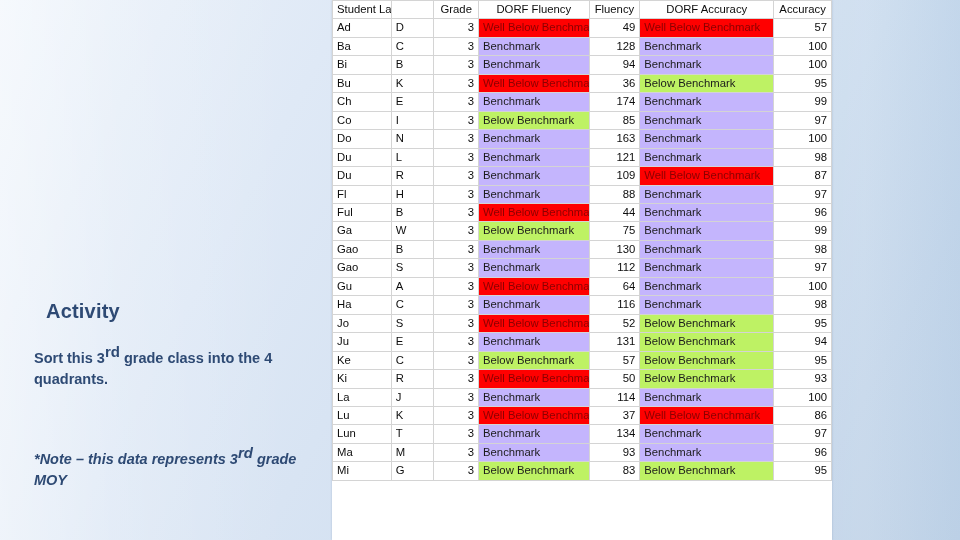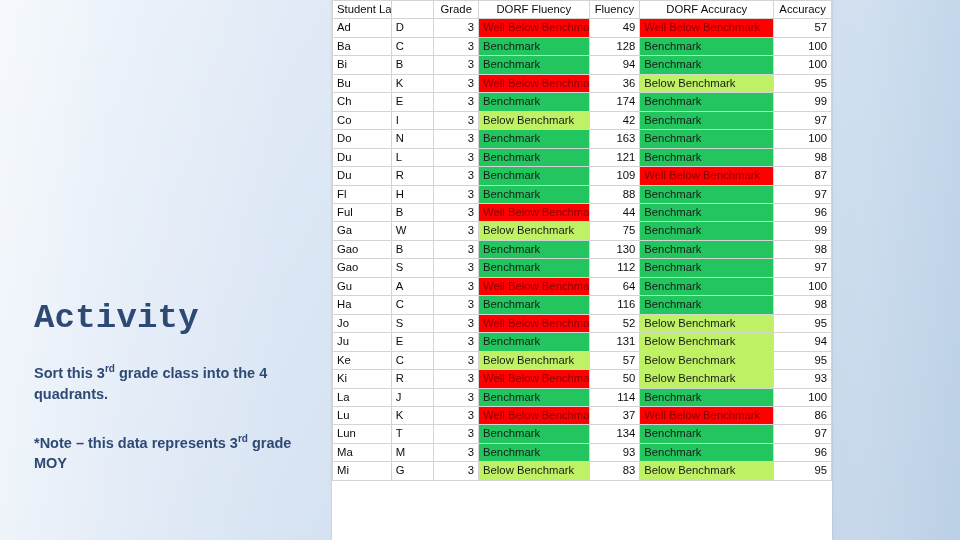--- a/index.html
+++ b/index.html
@@ -51,43 +51,43 @@
   
   #text-panel {
     position: absolute;
     left: 34px;
     top: 300px;
     width: 272px;
     z-index: 3;
   }
 
   #activity-title {
-    font-size: 34px;
+    font-size: 20px;
     font-weight: bold;
     color: #2e4a74;
     letter-spacing: 0.2px;
-    margin: 0 0 26px 0;
+    margin: 0 0 26px 12px;
     line-height: 1.1;
-    font-family: Liberation Mono, monospace;
   }
 
   .body-para {
     font-size: 14.5px;
     font-weight: bold;
     color: #2e4a74;
     line-height: 1.42;
     margin: 0;
   }
 
   #note-para {
-    margin-top: 28px;
+    margin-top: 60px;
+    font-style: italic;
   }
 
   .sup {
-    font-size: 10px;
+    font-size: 15px;
     vertical-align: super;
     line-height: 0;
   }
 
   
   #sheet-wrap {
     position: absolute;
     left: 332px;
     top: 0px;
     width: 500px;
@@ -132,21 +132,21 @@
     background: #ffffff;
   }
   table.sheet thead th.hdr-last { text-align: left; }
   table.sheet thead th.hdr-blank { border-left-color: #ffffff; }
 
   td.num   { text-align: right; }
   td.txt   { text-align: left; }
 
   
   td.lvl-benchmark {
-    background: #22c55e;
+    background: #c4b5fd;
     color: #1b1b1b;
   }
   td.lvl-below {
     background: #bef264;
     color: #1b1b1b;
   }
   td.lvl-wellbelow {
     background: #ff0000;
     color: #8b0000;
   }
@@ -238,21 +238,21 @@
             <td class="txt lvl-benchmark">Benchmark</td>
             <td class="num">174</td>
             <td class="txt lvl-benchmark fill">Benchmark</td>
             <td class="num">99</td>
           </tr>
           <tr>
             <td class="txt">Co</td>
             <td class="txt">I</td>
             <td class="num">3</td>
             <td class="txt lvl-below">Below Benchmark</td>
-            <td class="num">42</td>
+            <td class="num">85</td>
             <td class="txt lvl-benchmark fill">Benchmark</td>
             <td class="num">97</td>
           </tr>
           <tr>
             <td class="txt">Do</td>
             <td class="txt">N</td>
             <td class="num">3</td>
             <td class="txt lvl-benchmark fill">Benchmark</td>
             <td class="num">163</td>
             <td class="txt lvl-benchmark fill">Benchmark</td>

